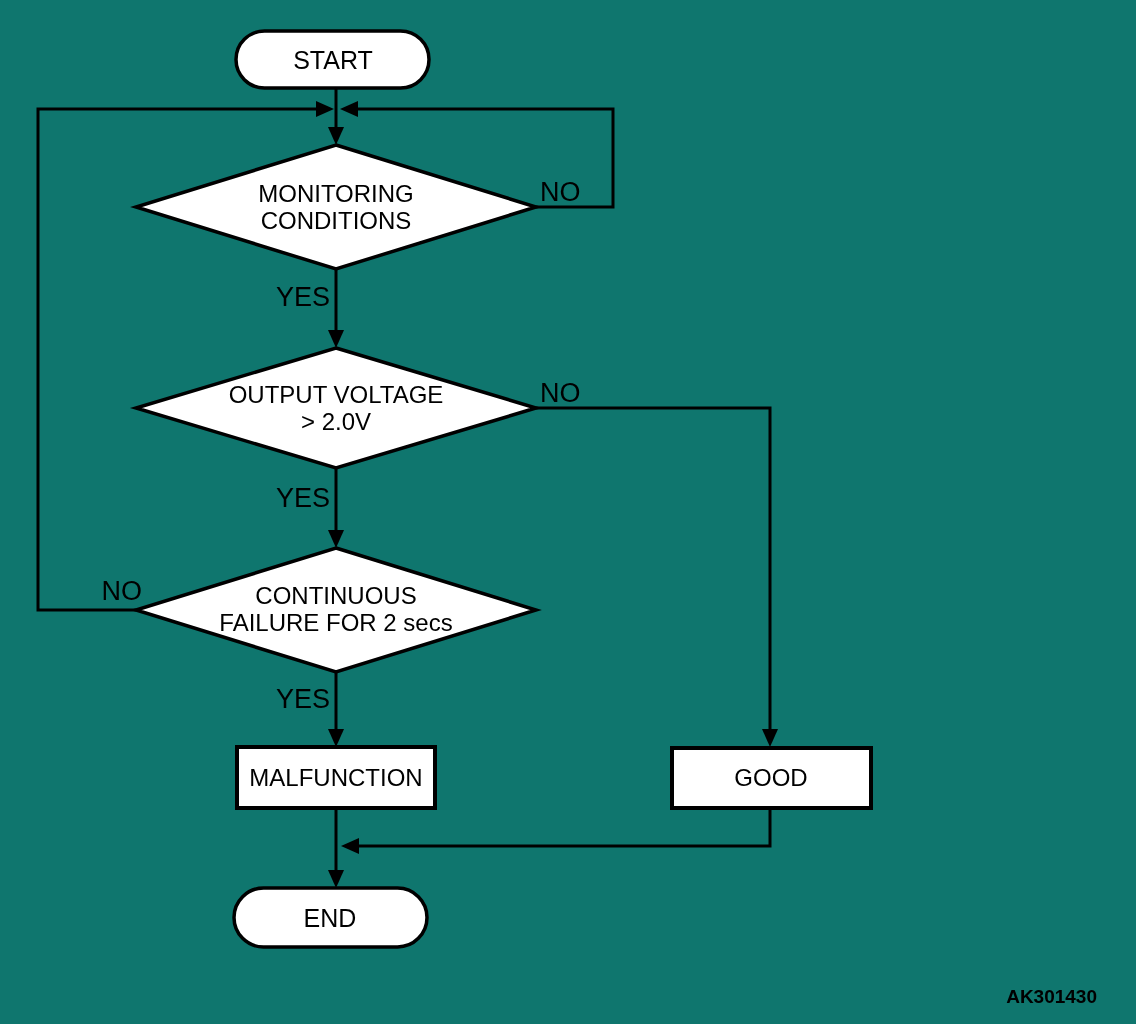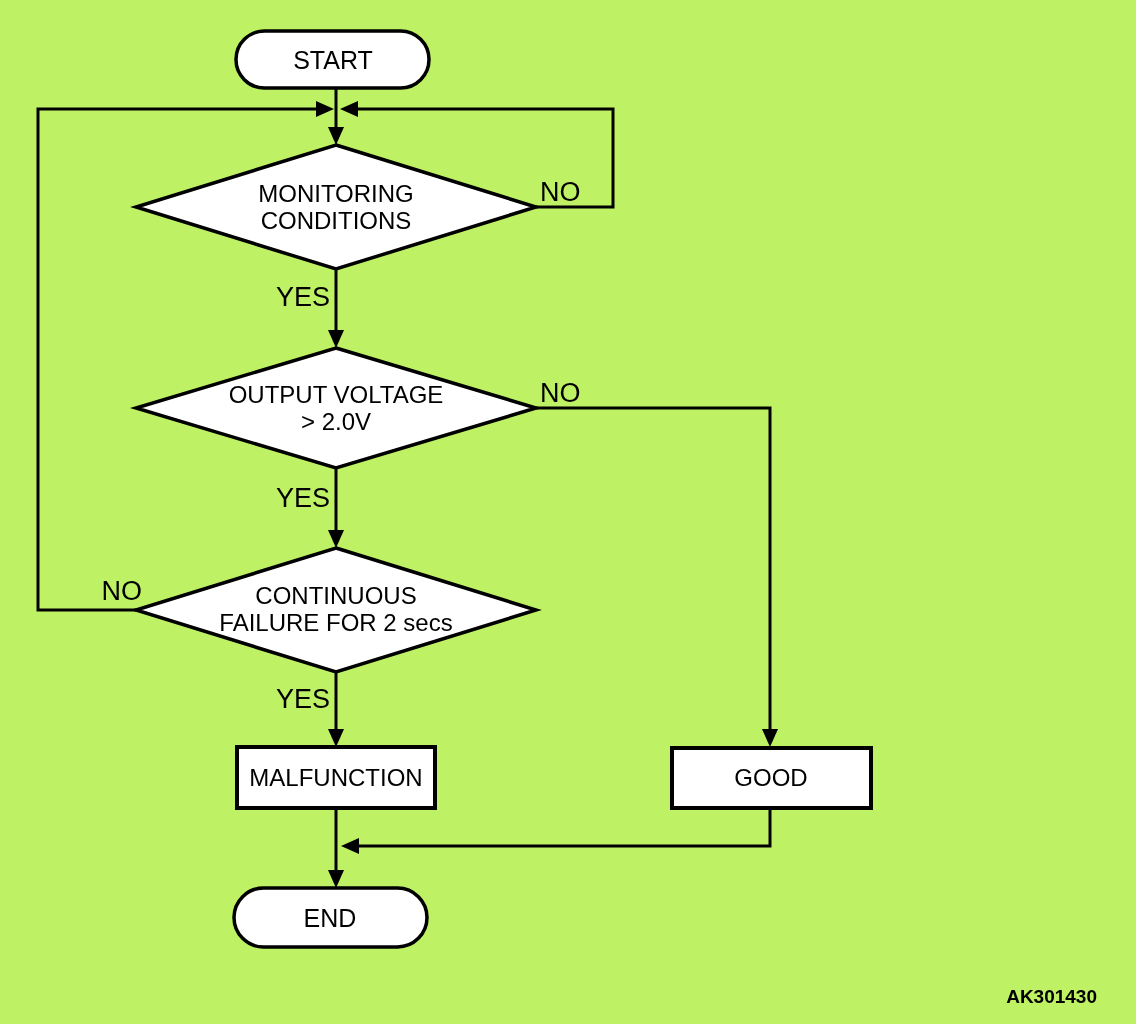--- a/index.html
+++ b/index.html
@@ -4,21 +4,21 @@
 <style>
   html, body {
     margin: 0;
     padding: 0;
     background: #ffffff;
   }
   .stage {
     position: relative;
     width: 1136px;
     height: 1024px;
-    background: #bef264;
+    background: #0f766e;
     font-family: "Liberation Sans", sans-serif;
   }
   svg text {
     font-family: "Liberation Sans", sans-serif;
     fill: #000000;
   }
   .node-label   { font-size: 24px; }
   .pill-label   { font-size: 25px; }
   .edge-label   { font-size: 27px; }
   .ref-label    { font-size: 19px; font-weight: bold; }

